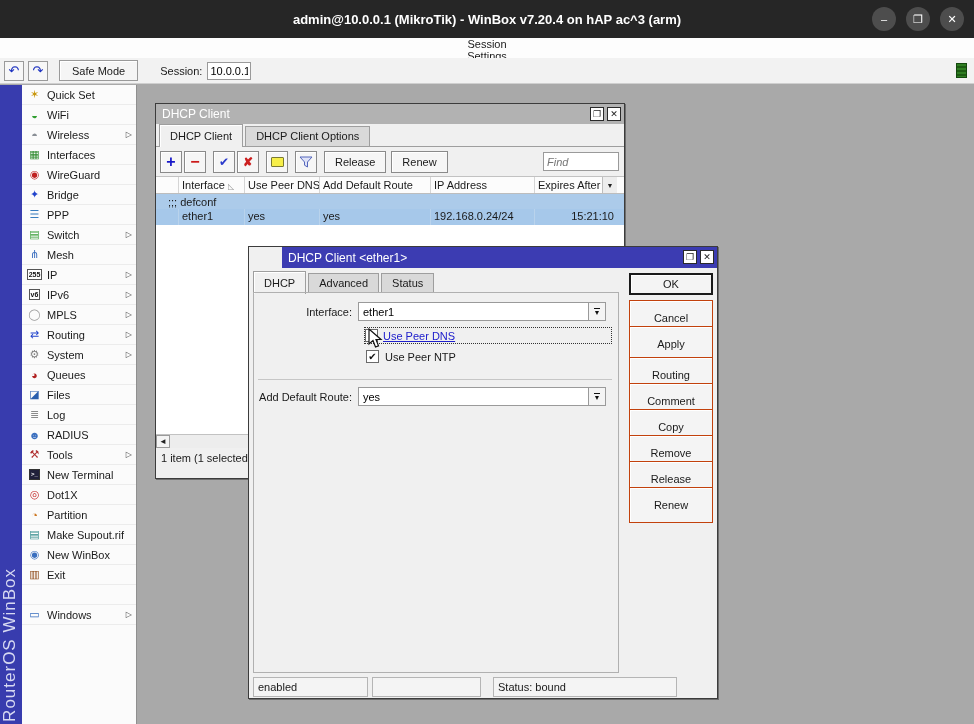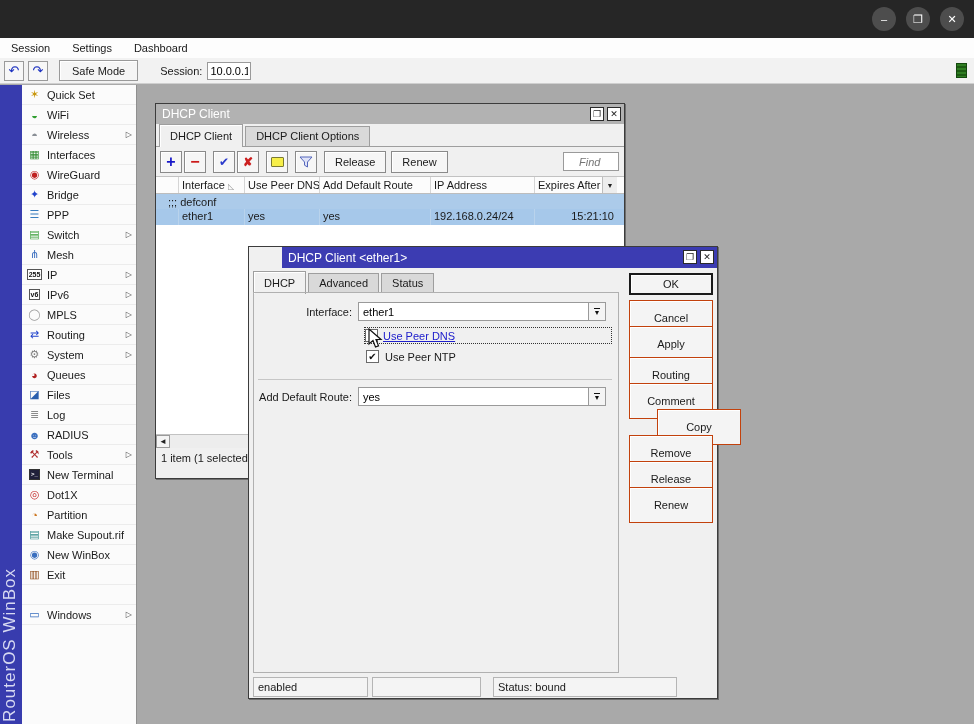--- a/index.html
+++ b/index.html
@@ -6,21 +6,21 @@
   html,body { width:974px; height:724px; overflow:hidden; }
   body { font-family:"Liberation Sans", sans-serif; font-size:11px; color:#1a1a1a; background:#a9a9a9; position:relative; }
 
   
   .titlebar { position:absolute; left:0; top:0; width:974px; height:38px; background:#262626; display:flex; align-items:center; justify-content:center; }
   .titlebar .title { color:#fff; font-size:13px; font-weight:bold; }
   .wctrl { position:absolute; top:7px; width:24px; height:24px; border-radius:50%; background:#4d4d4d; color:#fff; display:flex; align-items:center; justify-content:center; font-size:11px; cursor:default; }
   .wctrl.min { right:78px; } .wctrl.max { right:44px; } .wctrl.close { right:10px; }
 
   
-  .menubar { position:absolute; left:0; top:38px; width:974px; height:20px; background:#fdfdfd; display:flex; align-items:center; }
+  .menubar { position:absolute; left:0; top:38px; width:974px; height:20px; background:#fdfdfd; display:flex; align-items:center;flex-direction:column; }
   .menu-item { padding:0 11px; height:100%; display:flex; align-items:center; }
 
   
   .topbar { position:absolute; left:0; top:58px; width:974px; height:26px; background:#f2f2f2; border-bottom:1px solid #cfcfcf; display:flex; align-items:center; }
   .tb-btn { width:20px; height:20px; margin-left:4px; background:#f7f7f7; border:1px solid #9a9a9a; display:flex; align-items:center; justify-content:center; color:#1a2fbf; font-size:13px; }
   .safe-mode { margin-left:11px; height:21px; padding:0 12px; background:#f5f5f5; border:1px solid #9a9a9a; box-shadow:inset 1px 1px 0 #fff; display:flex; align-items:center; }
   .session-label { margin-left:22px; }
   .session-input { margin-left:5px; width:44px; height:18px; border:1px solid #9a9a9a; background:#fff; font-family:"Liberation Sans",sans-serif; font-size:11px; padding:0 2px; }
   .conn-ind { position:absolute; right:7px; top:5px; width:11px; height:15px; background:repeating-linear-gradient(#2f7d22 0 2px,#1c5a12 2px 4px); border:1px solid #14490e; }
 
@@ -58,21 +58,21 @@
   .win1 { left:155px; top:103px; width:470px; height:376px; }
   .list-toolbar { display:flex; align-items:center; padding:3px 4px; position:relative; height:29px; }
   .ibtn { width:22px; height:22px; background:#f6f6f6; border:1px solid #8a8a8a; box-shadow:inset 1px 1px 0 #fff; display:flex; align-items:center; justify-content:center; margin-right:2px; }
   .ibtn.gap { margin-left:5px; }
   .glyph-plus { color:#1717c8; font-weight:bold; font-size:16px; }
   .glyph-minus { color:#cc1a1a; font-weight:bold; font-size:16px; }
   .glyph-check { color:#2a3acc; font-size:12px; }
   .glyph-x { color:#cc2020; font-size:12px; font-weight:bold; }
   .note-shape { width:13px; height:10px; background:#f7ef49; border:1px solid #7a7a33; border-radius:1px; }
   .txtbtn { height:22px; padding:0 10px; background:#f6f6f6; border:1px solid #8a8a8a; box-shadow:inset 1px 1px 0 #fff; display:flex; align-items:center; margin-left:5px; }
-  .find-input { position:absolute; right:5px; top:5px; width:56px; height:19px; border:1px solid #9a9a9a; background:#fff; font-family:"Liberation Sans",sans-serif; font-style:italic; font-size:11px; color:#8a8a8a; padding:0 15px; }
+  .find-input { position:absolute; right:5px; top:5px; width:76px; height:19px; border:1px solid #9a9a9a; background:#fff; font-family:"Liberation Sans",sans-serif; font-style:italic; font-size:11px; color:#8a8a8a; padding:0 3px; }
   .grid { background:#fff; border-top:1px solid #c2c2c2; }
   .grid-head { display:flex; height:17px; border-bottom:1px solid #bdbdbd; background:#fcfcfc; }
   .gh { padding:2px 3px; border-right:1px solid #d5d5d5; white-space:nowrap; overflow:hidden; }
   .sort-glyph { color:#9a9a9a; font-size:8px; }
   .col-btn { width:15px; display:flex; align-items:center; justify-content:center; background:#ededed; border-left:1px solid #bdbdbd; font-size:7px; color:#222; }
   .row-comment { height:15px; background:#accbea; display:flex; align-items:center; padding-left:12px; }
   .row-data { height:16px; background:#a6c8ea; display:flex; }
   .rc { padding:1px 3px; border-right:1px solid #b9d3ec; white-space:nowrap; overflow:hidden; }
   .grid-rest { background:#fff; height:209px; }
   .hscroll { height:14px; background:#ededed; border-top:1px solid #c2c2c2; display:flex; }
@@ -98,20 +98,21 @@
   .side-btn { position:absolute; left:380px; width:84px; height:36px; background:#f4f4f4; border:1px solid #c2410c; box-shadow:inset 1px 1px 0 #fff; display:flex; align-items:center; justify-content:center; }
   .side-btn.default { border:2px solid #1a1a1a; height:22px; }
   .statusbox { position:absolute; height:20px; border:1px solid #b5b5b5; background:#f4f4f4; display:flex; align-items:center; padding-left:4px; }
 
   .cursor { position:absolute; left:368px; top:328px; z-index:50; }
 </style>
 </head>
 <body>
 
 <div class="titlebar">
+  <span class="title">admin@10.0.0.1 (MikroTik) - WinBox v7.20.4 on hAP ac^3 (arm)</span>
   <span class="wctrl min">–</span>
   <span class="wctrl max">❐</span>
   <span class="wctrl close">✕</span>
 </div>
 
 <div class="menubar">
   <span class="menu-item">Session</span>
   <span class="menu-item">Settings</span>
   <span class="menu-item">Dashboard</span>
 </div>
@@ -361,21 +362,21 @@
               <span class="combo-glyph">▼</span>
             </span>
         </span>
       </div>
     </div>
     <span class="side-btn default" style="top:5px;">OK</span>
     <span class="side-btn" style="top:32px;">Cancel</span>
     <span class="side-btn" style="top:58px;">Apply</span>
     <span class="side-btn" style="top:89px;">Routing</span>
     <span class="side-btn" style="top:115px;">Comment</span>
-    <span class="side-btn" style="top:141px;margin-left:28px;">Copy</span>
+    <span class="side-btn" style="top:141px;">Copy</span>
     <span class="side-btn" style="top:167px;">Remove</span>
     <span class="side-btn" style="top:193px;">Release</span>
     <span class="side-btn" style="top:219px;">Renew</span>
     <span class="statusbox" style="left:4px; top:409px; width:115px;">enabled</span>
     <span class="statusbox" style="left:123px; top:409px; width:109px;"></span>
     <span class="statusbox" style="left:244px; top:409px; width:184px;">Status: bound</span>
   </div>
 </div>
 
 <svg class="cursor" width="15" height="21" viewBox="0 0 15 21">

